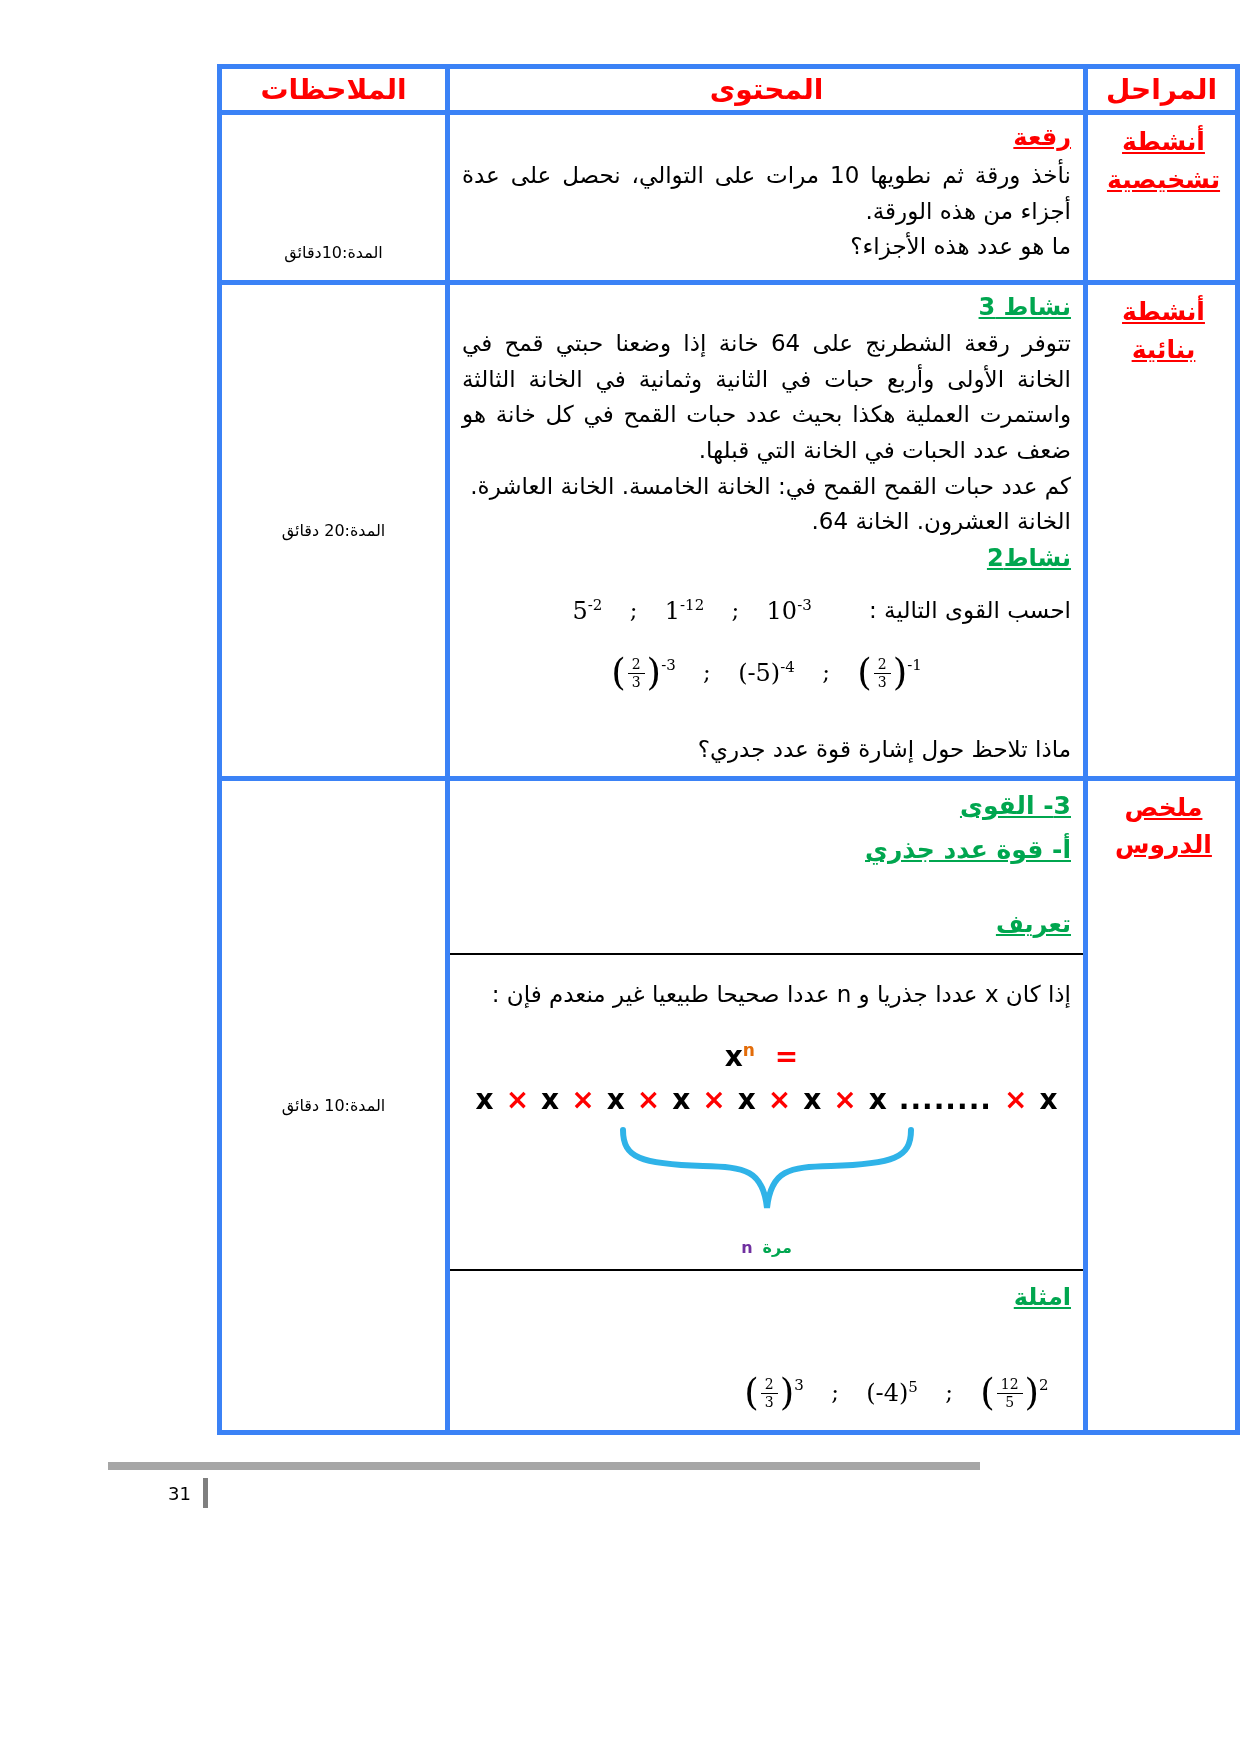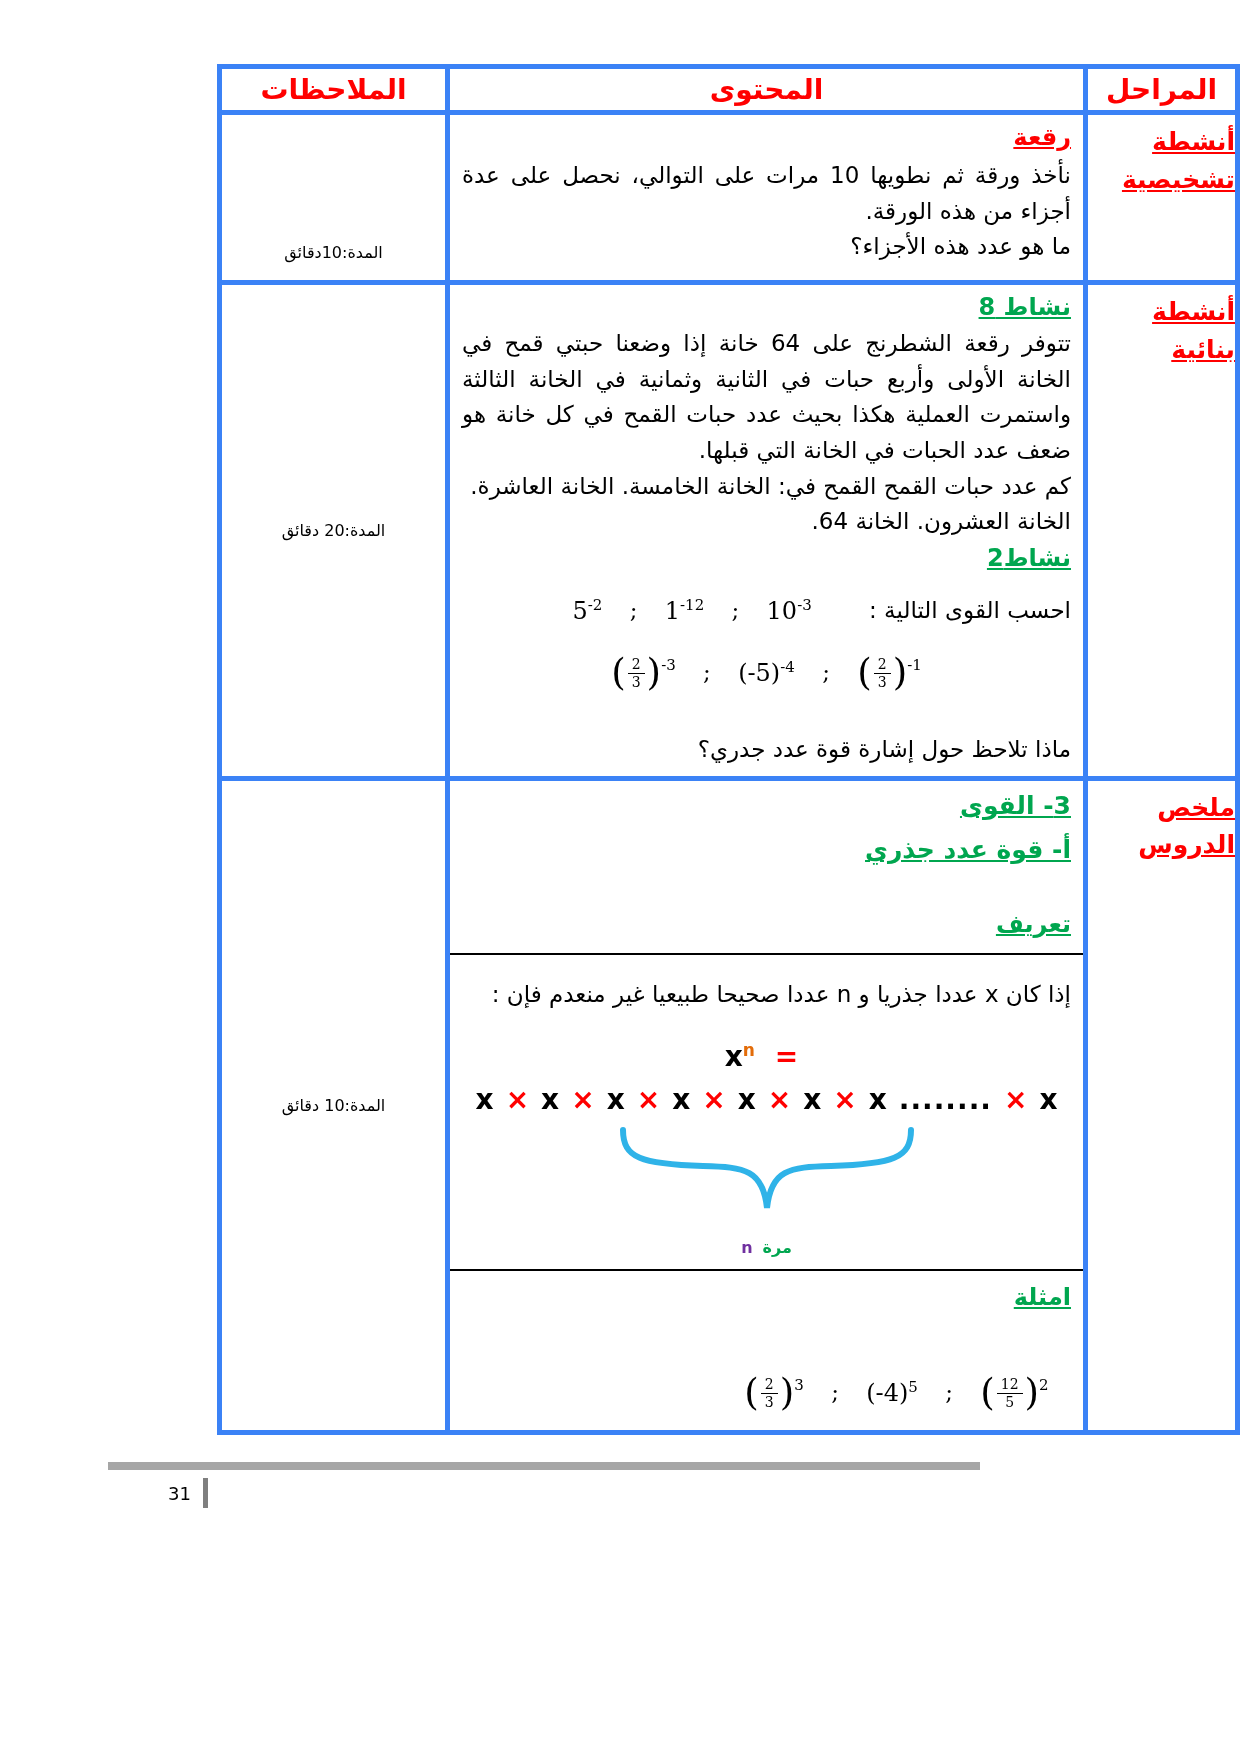--- a/index.html
+++ b/index.html
@@ -28,21 +28,21 @@
   thead tr{height:46px}
   .doc-table th{
     color:var(--heading-red,#f00);font-size:28px;font-weight:bold;
     text-align:center;vertical-align:middle;
   }
   .row-diagnostic{height:170px}
   .row-building{height:465px}
   .row-summary{height:565px}
   .doc-table td{vertical-align:top}
 
-  .stage-cell{padding:8px 0 0 4px}
+  .stage-cell{text-align:center;padding:8px 0 0 4px}
   .stage-label{
     color:var(--heading-red,#f00);font-weight:bold;font-size:25px;
     text-decoration:underline;line-height:1.5;display:inline-block;
   }
 
   .note-cell{text-align:center;font-size:16px;color:#000}
   .note-cell.v-bottom{vertical-align:bottom;padding-bottom:18px}
   .note-cell.v-middle{vertical-align:middle}
 
   .content-cell{padding:4px 12px 8px 12px;font-size:23px;line-height:1.55;text-align:right}
@@ -132,21 +132,21 @@
         <td class="note-cell v-bottom">
           <span>المدة:10دقائق</span>
         </td>
       </tr>
 
       <tr class="row-building">
         <td class="stage-cell">
           <span class="stage-label">أنشطة بنائية</span>
         </td>
         <td class="content-cell">
-          <h3 class="h-green">نشاط 8</h3>
+          <h3 class="h-green">نشاط 3</h3>
           <p class="body-text just">تتوفر رقعة الشطرنج على 64 خانة إذا وضعنا حبتي قمح في الخانة الأولى وأربع حبات في الثانية وثمانية في الخانة الثالثة واستمرت العملية هكذا بحيث عدد حبات القمح في كل خانة هو ضعف عدد الحبات في الخانة التي قبلها.</p>
           <p class="body-text">كم عدد حبات القمح القمح في: الخانة الخامسة. الخانة العاشرة. الخانة العشرون. الخانة 64.</p>
           <h3 class="h-green mt">نشاط2</h3>
 
           <p class="powers-line">
             <span class="plabel">احسب القوى التالية :</span>
             <span class="mitem"><span>10</span><sup class="mexp">-3</sup></span>
             <span class="msep">;</span>
             <span class="mitem"><span>1</span><sup class="mexp">-12</sup></span>
             <span class="msep">;</span>

